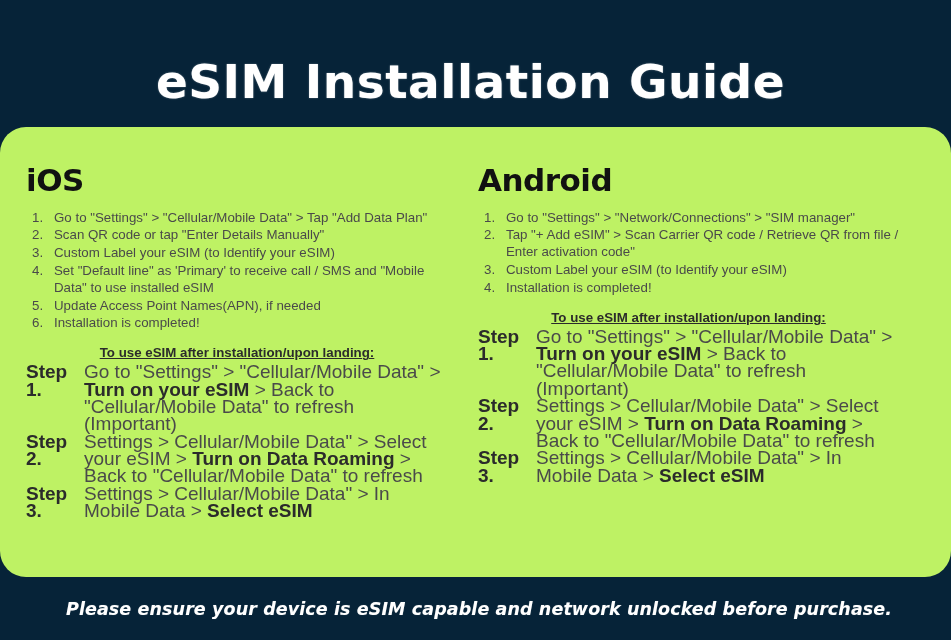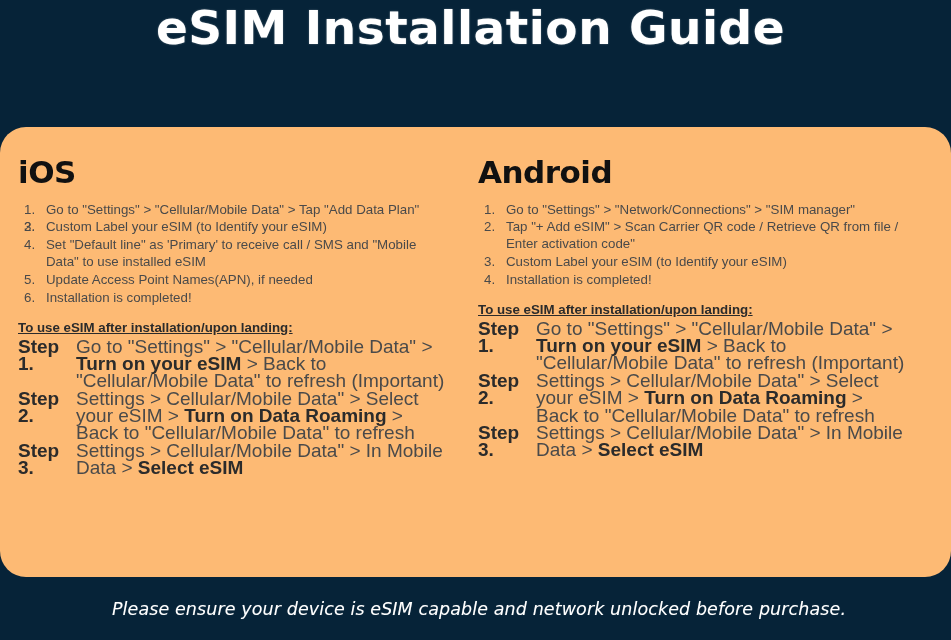--- a/index.html
+++ b/index.html
@@ -11,51 +11,52 @@
     height: 640px;
     background: #062338;
     font-family: "Liberation Sans", sans-serif;
     overflow: hidden;
     position: relative;
   }
 
   
   .header-band {
     position: absolute;
-    top: 0; left: 0;
+    top: 17px; left: 0;
     width: 941px;
     height: 128px;
     background: #062338;
     display: flex;
+    align-items: center;
     justify-content: center;
   }
   .guide-title {
     color: #ffffff;
     font-family: "DejaVu Sans", sans-serif;
     font-size: 47px;
     font-weight: bold;
     letter-spacing: 0.5px;
     text-shadow: 0 0 2px rgba(255,255,255,0.35);
     white-space: nowrap;
   }
 
   
   .card {
     position: absolute;
     top: 127px;
     left: 0;
     width: 951px;
     height: 450px;
-    background: #fdba74;
+    background: #bef264;
     border-top-left-radius: 26px;
     border-top-right-radius: 26px;
     border-bottom-left-radius: 26px;
     border-bottom-right-radius: 26px;
     box-sizing: border-box;
-    padding: 4px;
+    padding: 12px;
   }
   .columns {
     display: flex;
     width: 100%;
     height: 100%;
     box-sizing: border-box;
   }
   .col {
     box-sizing: border-box;
   }
@@ -104,20 +105,21 @@
   .usage-block {
     margin-top: 13px;
   }
   .usage-heading {
     font-size: 13.3px;
     font-weight: bold;
     color: #2b2b2b;
     text-decoration: underline;
     line-height: 18px;
     margin-bottom: 1px;
+    text-align: center;
   }
   .usage-row {
     position: relative;
     padding-left: 58px;
     font-size: 19px;
     line-height: 17.2px;
     color: #4a4a4a;
     margin-bottom: 0.5px;
   }
   .usage-row .step-label {
@@ -144,21 +146,21 @@
     background: #062338;
     display: flex;
     align-items: center;
     justify-content: center;
   }
   .footer-text {
     color: #ffffff;
     font-family: "DejaVu Sans", sans-serif;
     font-size: 17.5px;
     font-style: italic;
-    font-weight: normal;
+    font-weight: bold;
     letter-spacing: 0.1px;
     text-shadow: 0 0 1px rgba(255,255,255,0.3);
     white-space: nowrap;
     margin-left: 7px;
   }
 </style>
 </head>
 <body>
 
 <div class="header-band">
@@ -170,20 +172,21 @@
 
     <div class="col col-ios">
       <div class="platform-title">iOS</div>
       <ol class="steps">
         <li>
           <span class="num">1.</span>
           <span>Go to "Settings" &gt; "Cellular/Mobile Data" &gt; Tap "Add Data Plan"</span>
         </li>
         <li>
           <span class="num">2.</span>
+          <span>Scan QR code or tap "Enter Details Manually"</span>
         </li>
         <li>
           <span class="num">3.</span>
           <span>Custom Label your eSIM (to Identify your eSIM)</span>
         </li>
         <li>
           <span class="num">4.</span>
           <span>Set "Default line" as 'Primary' to receive call / SMS and "Mobile Data" to use installed eSIM</span>
         </li>
         <li>

